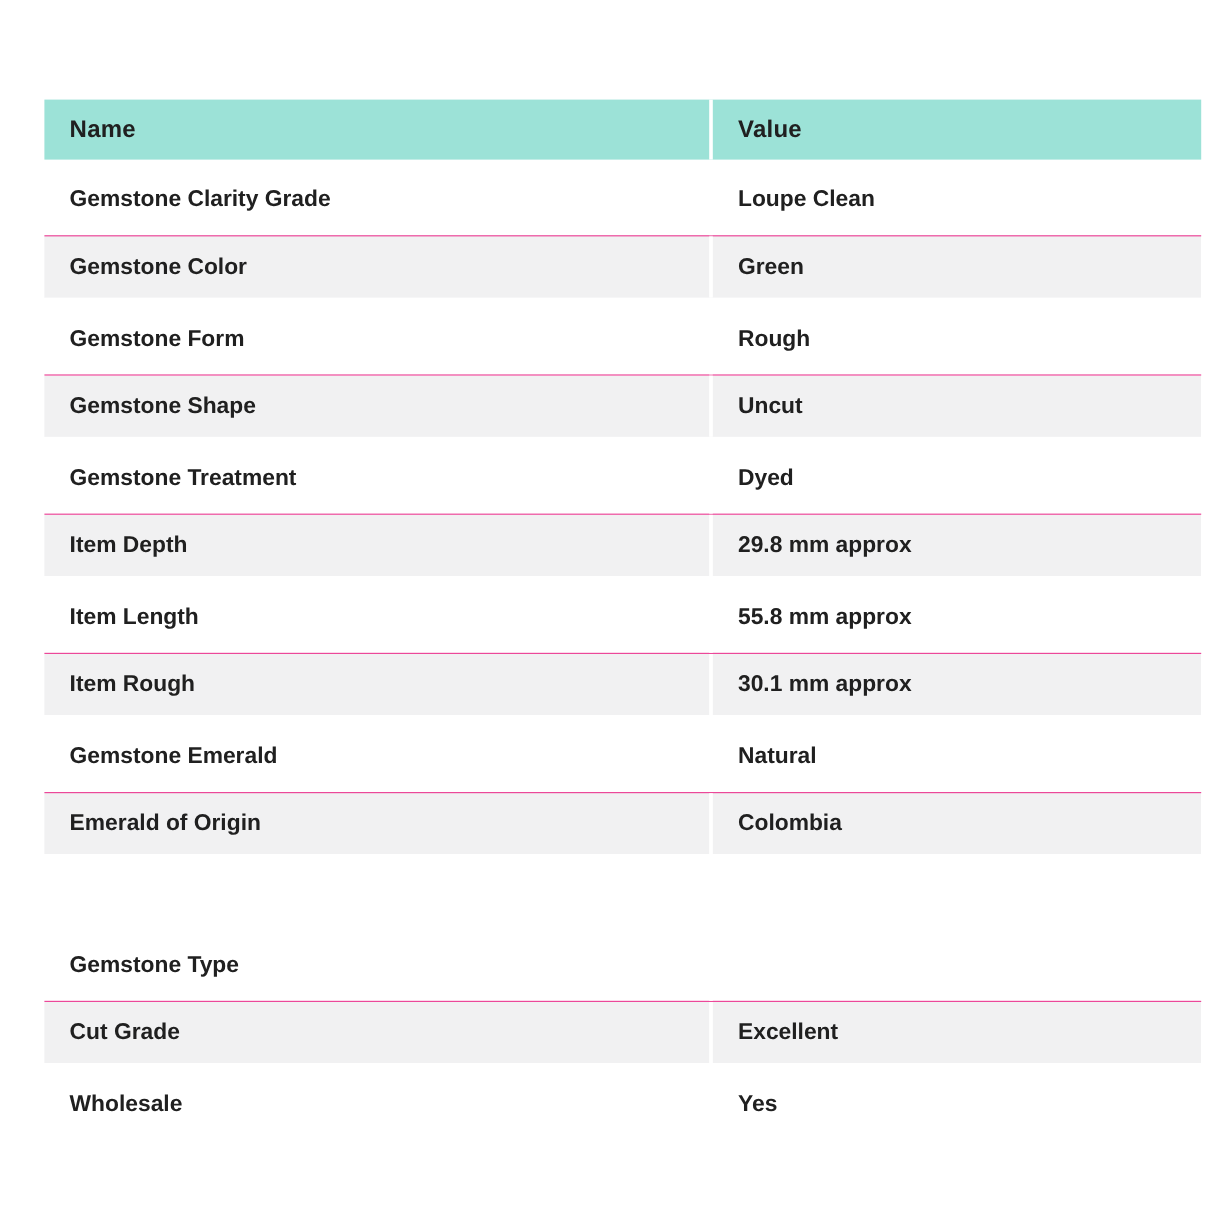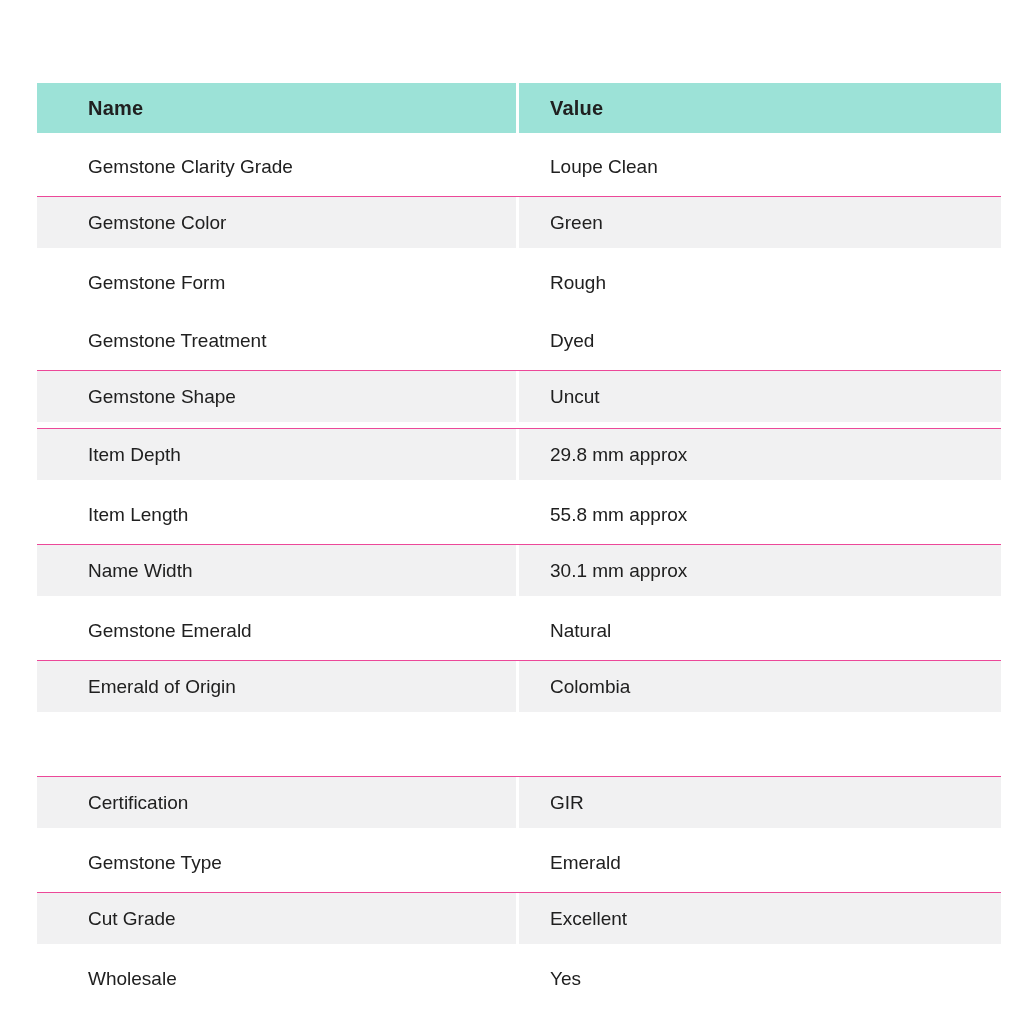--- a/index.html
+++ b/index.html
@@ -29,38 +29,38 @@
     font-size: 20px;
     font-weight: 600;
   }
   .rows {
     margin-top: 5px;
   }
   .row {
     display: flex;
     height: 58px;
     font-size: 19px;
-    font-weight: 400;
+    font-weight: 700;
   }
   .row.shaded {
     background: var(--row-alt-bg);
     background-clip: padding-box;
     border-top: 1px solid #ec4899;
     border-bottom: 6px solid #ffffff;
   }
   .cell-name {
-    width: 482px;
+    width: 557px;
     border-right: 3px solid #ffffff;
-    padding-left: 51px;
+    padding-left: 21px;
     display: flex;
     align-items: center;
   }
   .cell-value {
     flex: 1;
-    padding-left: 31px;
+    padding-left: 21px;
     display: flex;
     align-items: center;
   }
   .header-row .cell-name,
   .header-row .cell-value {
     letter-spacing: 0.2px;
   }
 </style>
 </head>
 <body>
@@ -79,66 +79,61 @@
   <div class="row shaded">
     <div class="cell-name">Gemstone Color</div>
     <div class="cell-value">Green</div>
   </div>
 
   <div class="row">
     <div class="cell-name">Gemstone Form</div>
     <div class="cell-value">Rough</div>
   </div>
 
+  <div class="row shaded">
+    <div class="cell-name">Gemstone Shape</div>
+    <div class="cell-value">Uncut</div>
+  </div>
+
   <div class="row">
     <div class="cell-name">Gemstone Treatment</div>
     <div class="cell-value">Dyed</div>
-  </div>
-
-  <div class="row shaded">
-    <div class="cell-name">Gemstone Shape</div>
-    <div class="cell-value">Uncut</div>
   </div>
 
   <div class="row shaded">
     <div class="cell-name">Item Depth</div>
     <div class="cell-value">29.8 mm approx</div>
   </div>
 
   <div class="row">
     <div class="cell-name">Item Length</div>
     <div class="cell-value">55.8 mm approx</div>
   </div>
 
   <div class="row shaded">
-    <div class="cell-name">Name Width</div>
+    <div class="cell-name">Item Rough</div>
     <div class="cell-value">30.1 mm approx</div>
   </div>
 
   <div class="row">
     <div class="cell-name">Gemstone Emerald</div>
     <div class="cell-value">Natural</div>
   </div>
 
   <div class="row shaded">
     <div class="cell-name">Emerald of Origin</div>
     <div class="cell-value">Colombia</div>
   </div>
 
   <div class="row">
   </div>
 
-  <div class="row shaded">
-    <div class="cell-name">Certification</div>
-    <div class="cell-value">GIR</div>
-  </div>
 
   <div class="row">
     <div class="cell-name">Gemstone Type</div>
-    <div class="cell-value">Emerald</div>
   </div>
 
   <div class="row shaded">
     <div class="cell-name">Cut Grade</div>
     <div class="cell-value">Excellent</div>
   </div>
 
   <div class="row">
     <div class="cell-name">Wholesale</div>
     <div class="cell-value">Yes</div>

